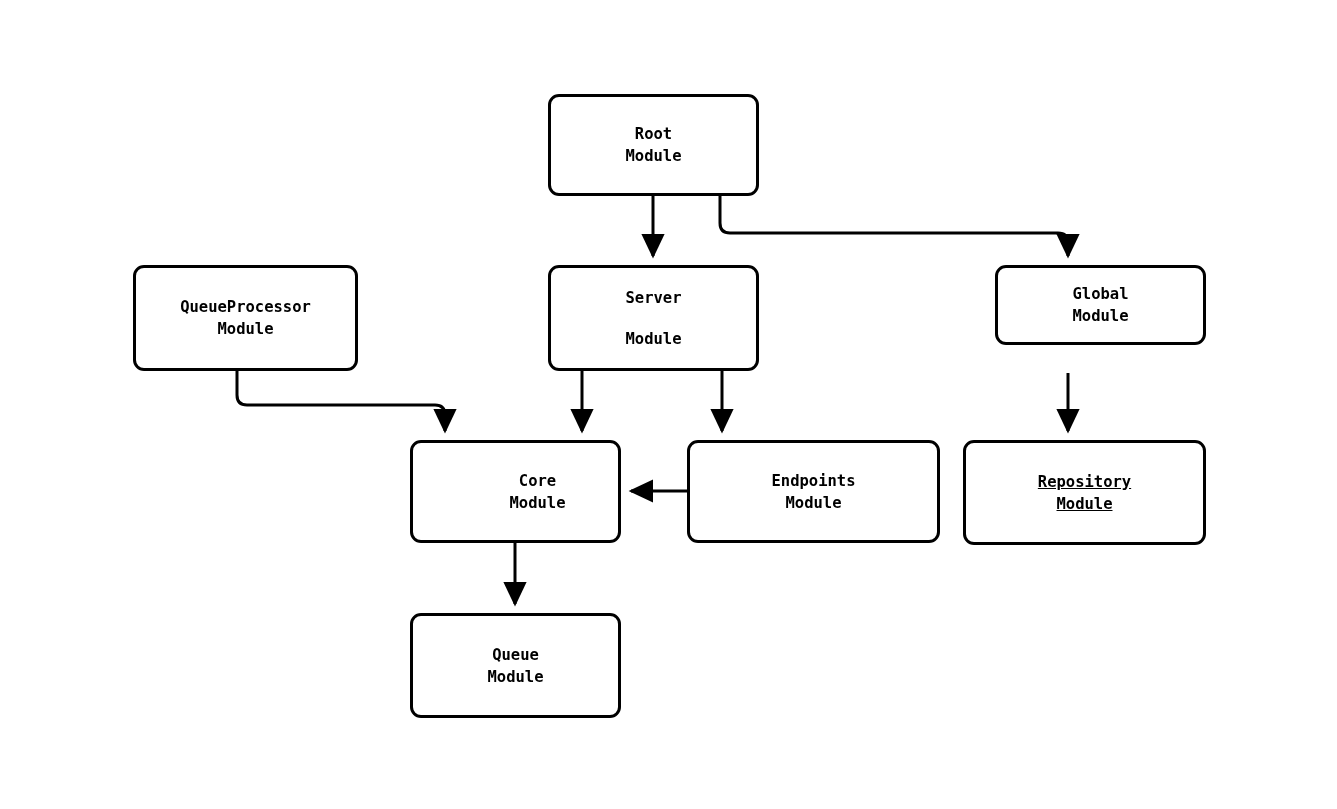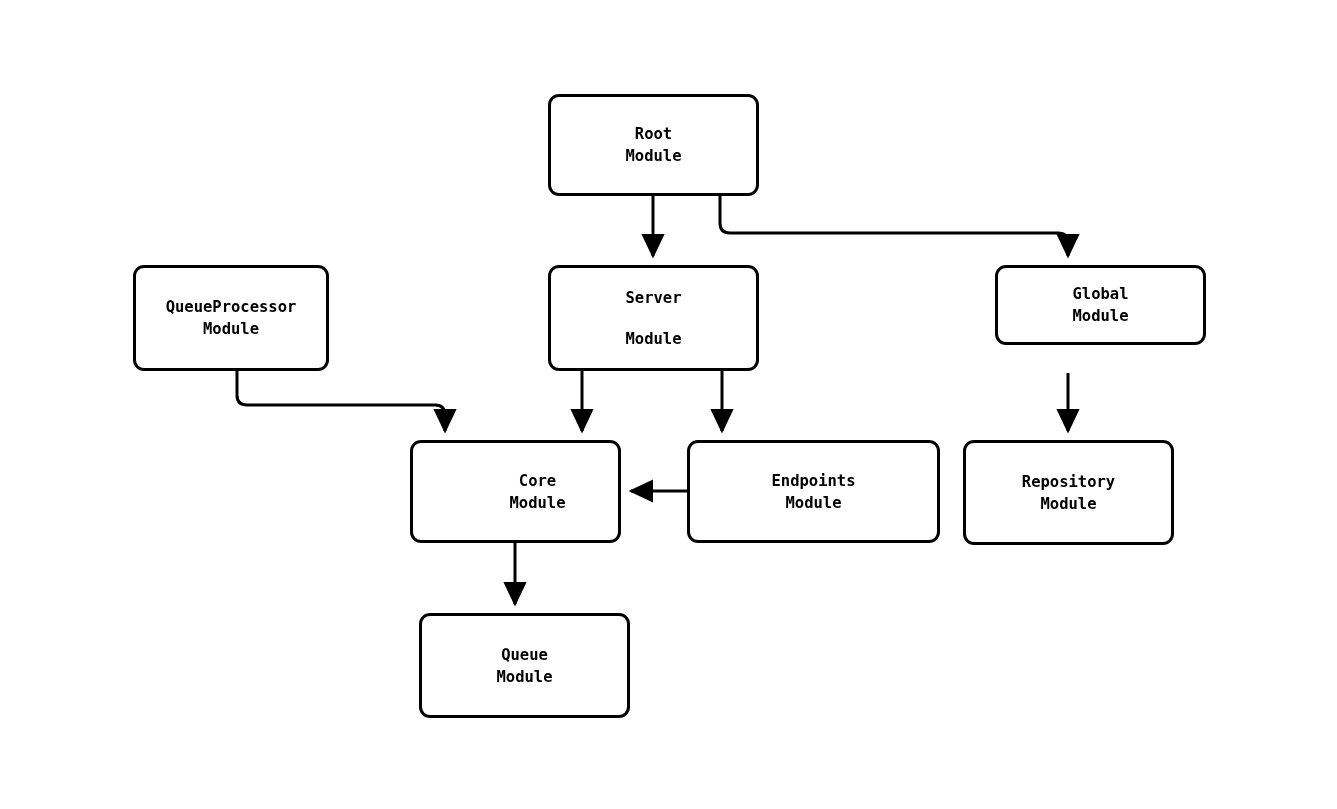--- a/index.html
+++ b/index.html
@@ -80,21 +80,21 @@
 
       <path d="M 515 543 L 515 604" marker-end="url(#arrowhead)"></path>
     </g>
   </svg>
 
   <div class="node" style="left:548px; top:94px; width:211px; height:102px;">
     <div class="node-label">Root</div>
     <div class="node-label">Module</div>
   </div>
 
-  <div class="node" style="left:133px; top:265px; width:196px; height:106px;">
+  <div class="node" style="left:133px; top:265px; width:225px; height:106px;">
     <div class="node-label">QueueProcessor</div>
     <div class="node-label">Module</div>
   </div>
 
   <div class="node" style="left:548px; top:265px; width:211px; height:106px;gap:19px;">
     <div class="node-label">Server</div>
     <div class="node-label">Module</div>
   </div>
 
   <div class="node" style="left:963px; top:265px; width:211px; height:80px;margin-left:32px;">
@@ -105,23 +105,23 @@
   <div class="node" style="left:410px; top:440px; width:211px; height:103px;padding-left:44px;">
     <div class="node-label">Core</div>
     <div class="node-label">Module</div>
   </div>
 
   <div class="node" style="left:687px; top:440px; width:253px; height:103px;">
     <div class="node-label">Endpoints</div>
     <div class="node-label">Module</div>
   </div>
 
-  <div class="node" style="left:963px; top:440px; width:211px; height:105px;">
+  <div class="node" style="left:963px; top:440px; width:243px; height:105px;text-decoration:underline;">
     <div class="node-label">Repository</div>
     <div class="node-label">Module</div>
   </div>
 
-  <div class="node" style="left:419px; top:613px; width:211px; height:105px;">
+  <div class="node" style="left:410px; top:613px; width:211px; height:105px;">
     <div class="node-label">Queue</div>
     <div class="node-label">Module</div>
   </div>
 
 </div>
 
 </body></html>

